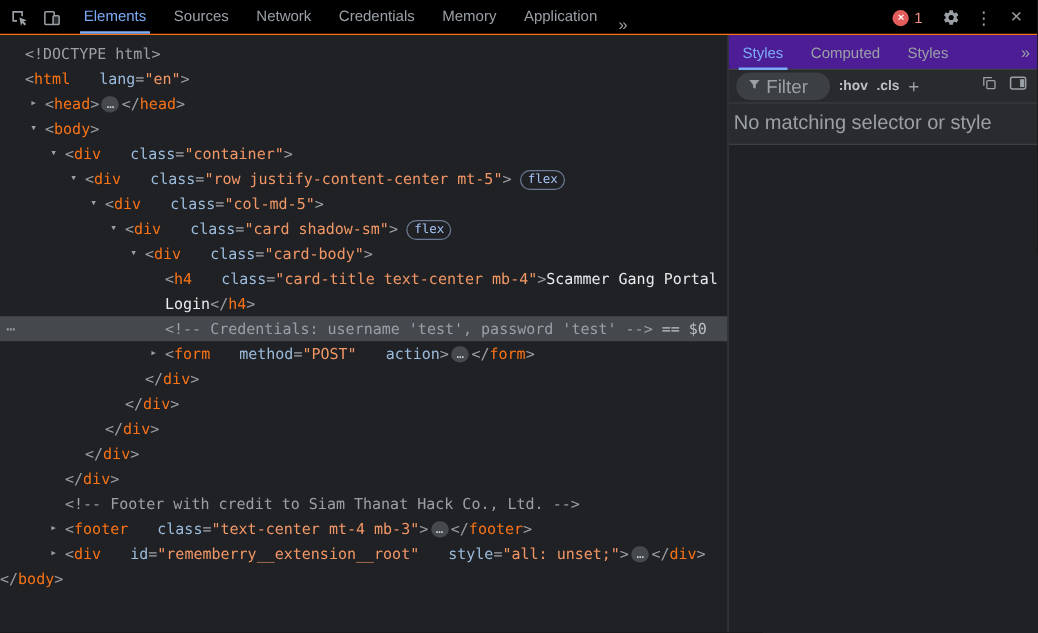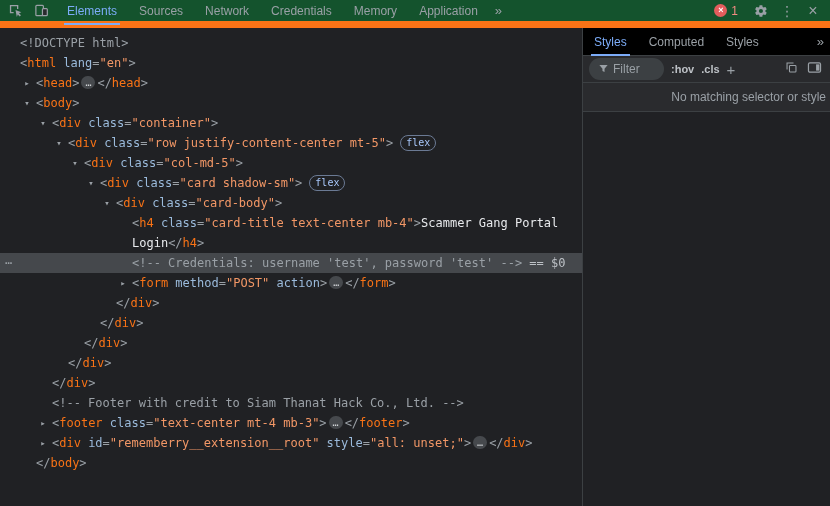--- a/index.html
+++ b/index.html
@@ -8,23 +8,23 @@
     width:830px; height:506px;
     background:#202124;
     font-family:"Liberation Sans", sans-serif;
     color:#e8eaed;
     overflow:hidden;
     position:relative;
     user-select:none;
   }
   
   .toolbar {
-    height:28px; background:#14532d;
-    border-bottom:7px solid #f97316;
-    display:flex; align-items:center;
+    height:28px; background:#000000;
+    border-bottom:1px solid #f97316;
+    display:flex; align-items:flex-end;
   }
   .toolbar-icons { display:flex; align-items:center; padding:0 2px; }
   .icon-btn {
     width:26px; height:26px;
     display:flex; align-items:center; justify-content:center;
     color:#9aa0a6; font-size:14px;
   }
   .tabs { display:flex; align-items:stretch; height:28px; }
   .tab {
     display:flex; align-items:center;
@@ -59,62 +59,62 @@
   .tree-line.selected { background:#45484c; }
   .arrow {
     position:absolute; top:0; width:12px; text-align:center;
     font-size:9px; color:#9aa0a6; line-height:20px;
   }
   .gutter-dots {
     position:absolute; left:5px; top:0; color:#9aa0a6; font-size:12px; line-height:20px;
   }
   .tk-punct   { color:#9aa0a6; }
   .tk-tag     { color:#f97316; }
-  .tk-attr    { color:#9bbbdc; }
+  .tk-attr    { color:#9bbbdc;margin-left:16px; }
   .tk-value   { color:#f29766; }
   .tk-text    { color:#e8eaed; }
   .tk-comment { color:#9aa0a6; }
   .tk-gray    { color:#9aa0a6; }
   .tk-eq      { color:#bdc1c6; }
   .badge {
     display:inline-block; margin-left:7px; padding:0 5px;
     border:1px solid #6b7a94; border-radius:8px;
     color:#a8c7fa; font-size:10px; line-height:14px; vertical-align:1px;
   }
   .ellipsis-pill {
     display:inline-block; margin:0 2px; padding:0 4px;
     background:#46494d; border-radius:8px;
     color:#d0d3d6; font-size:10px; line-height:13px; vertical-align:1px;
   }
 
   
   .styles-panel { flex:1; display:flex; flex-direction:column; background:#202124; }
   .styles-tabs {
-    height:28px; background:#000000; border-bottom:1px solid #3c4043;
+    height:28px; background:#4c1d95; border-bottom:1px solid #3c4043;
     display:flex; align-items:stretch;
   }
   .filter-row {
     height:27px; background:#292a2d; border-bottom:1px solid #3c4043;
     display:flex; align-items:center; gap:7px; padding:0 6px;
   }
   .filter-pill {
     display:flex; align-items:center; gap:4px;
     background:#3c4043; border-radius:11px; padding:2px 9px;
   }
   .filter-input {
     width:42px; background:transparent; border:none; outline:none;
-    color:#e8eaed; font-size:12px; font-family:"Liberation Sans",sans-serif;
+    color:#e8eaed; font-size:15px; font-family:"Liberation Sans",sans-serif;
   }
   .filter-input::placeholder { color:#9aa0a6; }
   .small-btn { color:#bdc1c6; font-size:11px;font-weight:bold; }
   .plus-btn { color:#9aa0a6; font-size:15px; line-height:1; }
   .right-icons { margin-left:auto; display:flex; align-items:center; gap:9px; padding-right:2px; }
   .empty-msg {
     background:#2a2b2e; border-bottom:1px solid #3c4043;
-    color:#9aa0a6; font-size:12px; text-align:right; padding:7px 4px;
+    color:#9aa0a6; font-size:16px; text-align:left; padding:7px 4px;
   }
 </style>
 </head>
 <body>
 
 <div class="devtools">
 
   <div class="toolbar">
     <div class="toolbar-icons">
       <span class="icon-btn">
@@ -171,21 +171,21 @@
           <div class="tree-line selected" style="padding-left: 132px;"><span class="gutter-dots">⋯</span><span class="tk-comment">&lt;!-- Credentials: username 'test', password 'test' --&gt;</span><span class="tk-eq"> == $0</span></div>
           <div class="tree-line" style="padding-left: 132px;"><span class="arrow" style="left: 117px;">▸</span><span class="tk-punct">&lt;</span><span class="tk-tag">form</span><span class="tk-attr"> method</span><span class="tk-punct">=</span><span class="tk-value">"POST"</span><span class="tk-attr"> action</span><span class="tk-punct">&gt;</span><span class="ellipsis-pill">…</span><span class="tk-punct">&lt;/</span><span class="tk-tag">form</span><span class="tk-punct">&gt;</span></div>
           <div class="tree-line" style="padding-left: 116px;"><span class="tk-punct">&lt;/</span><span class="tk-tag">div</span><span class="tk-punct">&gt;</span></div>
           <div class="tree-line" style="padding-left: 100px;"><span class="tk-punct">&lt;/</span><span class="tk-tag">div</span><span class="tk-punct">&gt;</span></div>
           <div class="tree-line" style="padding-left: 84px;"><span class="tk-punct">&lt;/</span><span class="tk-tag">div</span><span class="tk-punct">&gt;</span></div>
           <div class="tree-line" style="padding-left: 68px;"><span class="tk-punct">&lt;/</span><span class="tk-tag">div</span><span class="tk-punct">&gt;</span></div>
           <div class="tree-line" style="padding-left: 52px;"><span class="tk-punct">&lt;/</span><span class="tk-tag">div</span><span class="tk-punct">&gt;</span></div>
           <div class="tree-line" style="padding-left: 52px;"><span class="tk-comment">&lt;!-- Footer with credit to Siam Thanat Hack Co., Ltd. --&gt;</span></div>
           <div class="tree-line" style="padding-left: 52px;"><span class="arrow" style="left: 37px;">▸</span><span class="tk-punct">&lt;</span><span class="tk-tag">footer</span><span class="tk-attr"> class</span><span class="tk-punct">=</span><span class="tk-value">"text-center mt-4 mb-3"</span><span class="tk-punct">&gt;</span><span class="ellipsis-pill">…</span><span class="tk-punct">&lt;/</span><span class="tk-tag">footer</span><span class="tk-punct">&gt;</span></div>
           <div class="tree-line" style="padding-left: 52px;"><span class="arrow" style="left: 37px;">▸</span><span class="tk-punct">&lt;</span><span class="tk-tag">div</span><span class="tk-attr"> id</span><span class="tk-punct">=</span><span class="tk-value">"rememberry__extension__root"</span><span class="tk-attr"> style</span><span class="tk-punct">=</span><span class="tk-value">"all: unset;"</span><span class="tk-punct">&gt;</span><span class="ellipsis-pill">…</span><span class="tk-punct">&lt;/</span><span class="tk-tag">div</span><span class="tk-punct">&gt;</span></div>
-          <div class="tree-line" style="padding-left: 36px;"><span class="tk-punct">&lt;/</span><span class="tk-tag">body</span><span class="tk-punct">&gt;</span></div>
+          <div class="tree-line" style=""><span class="tk-punct">&lt;/</span><span class="tk-tag">body</span><span class="tk-punct">&gt;</span></div>
           <div class="tree-line" style="padding-left: 20px; margin-top: 48px;"><span class="tk-punct">&lt;/</span><span class="tk-tag">html</span><span class="tk-punct">&gt;</span></div>
         </div>
     </div>
 
     <div class="styles-panel">
       <div class="styles-tabs">
         <div class="tabs" style="height:28px;">
             <div class="tab selected">Styles</div>
             <div class="tab">Computed</div>
             <div class="tab">Styles</div>

